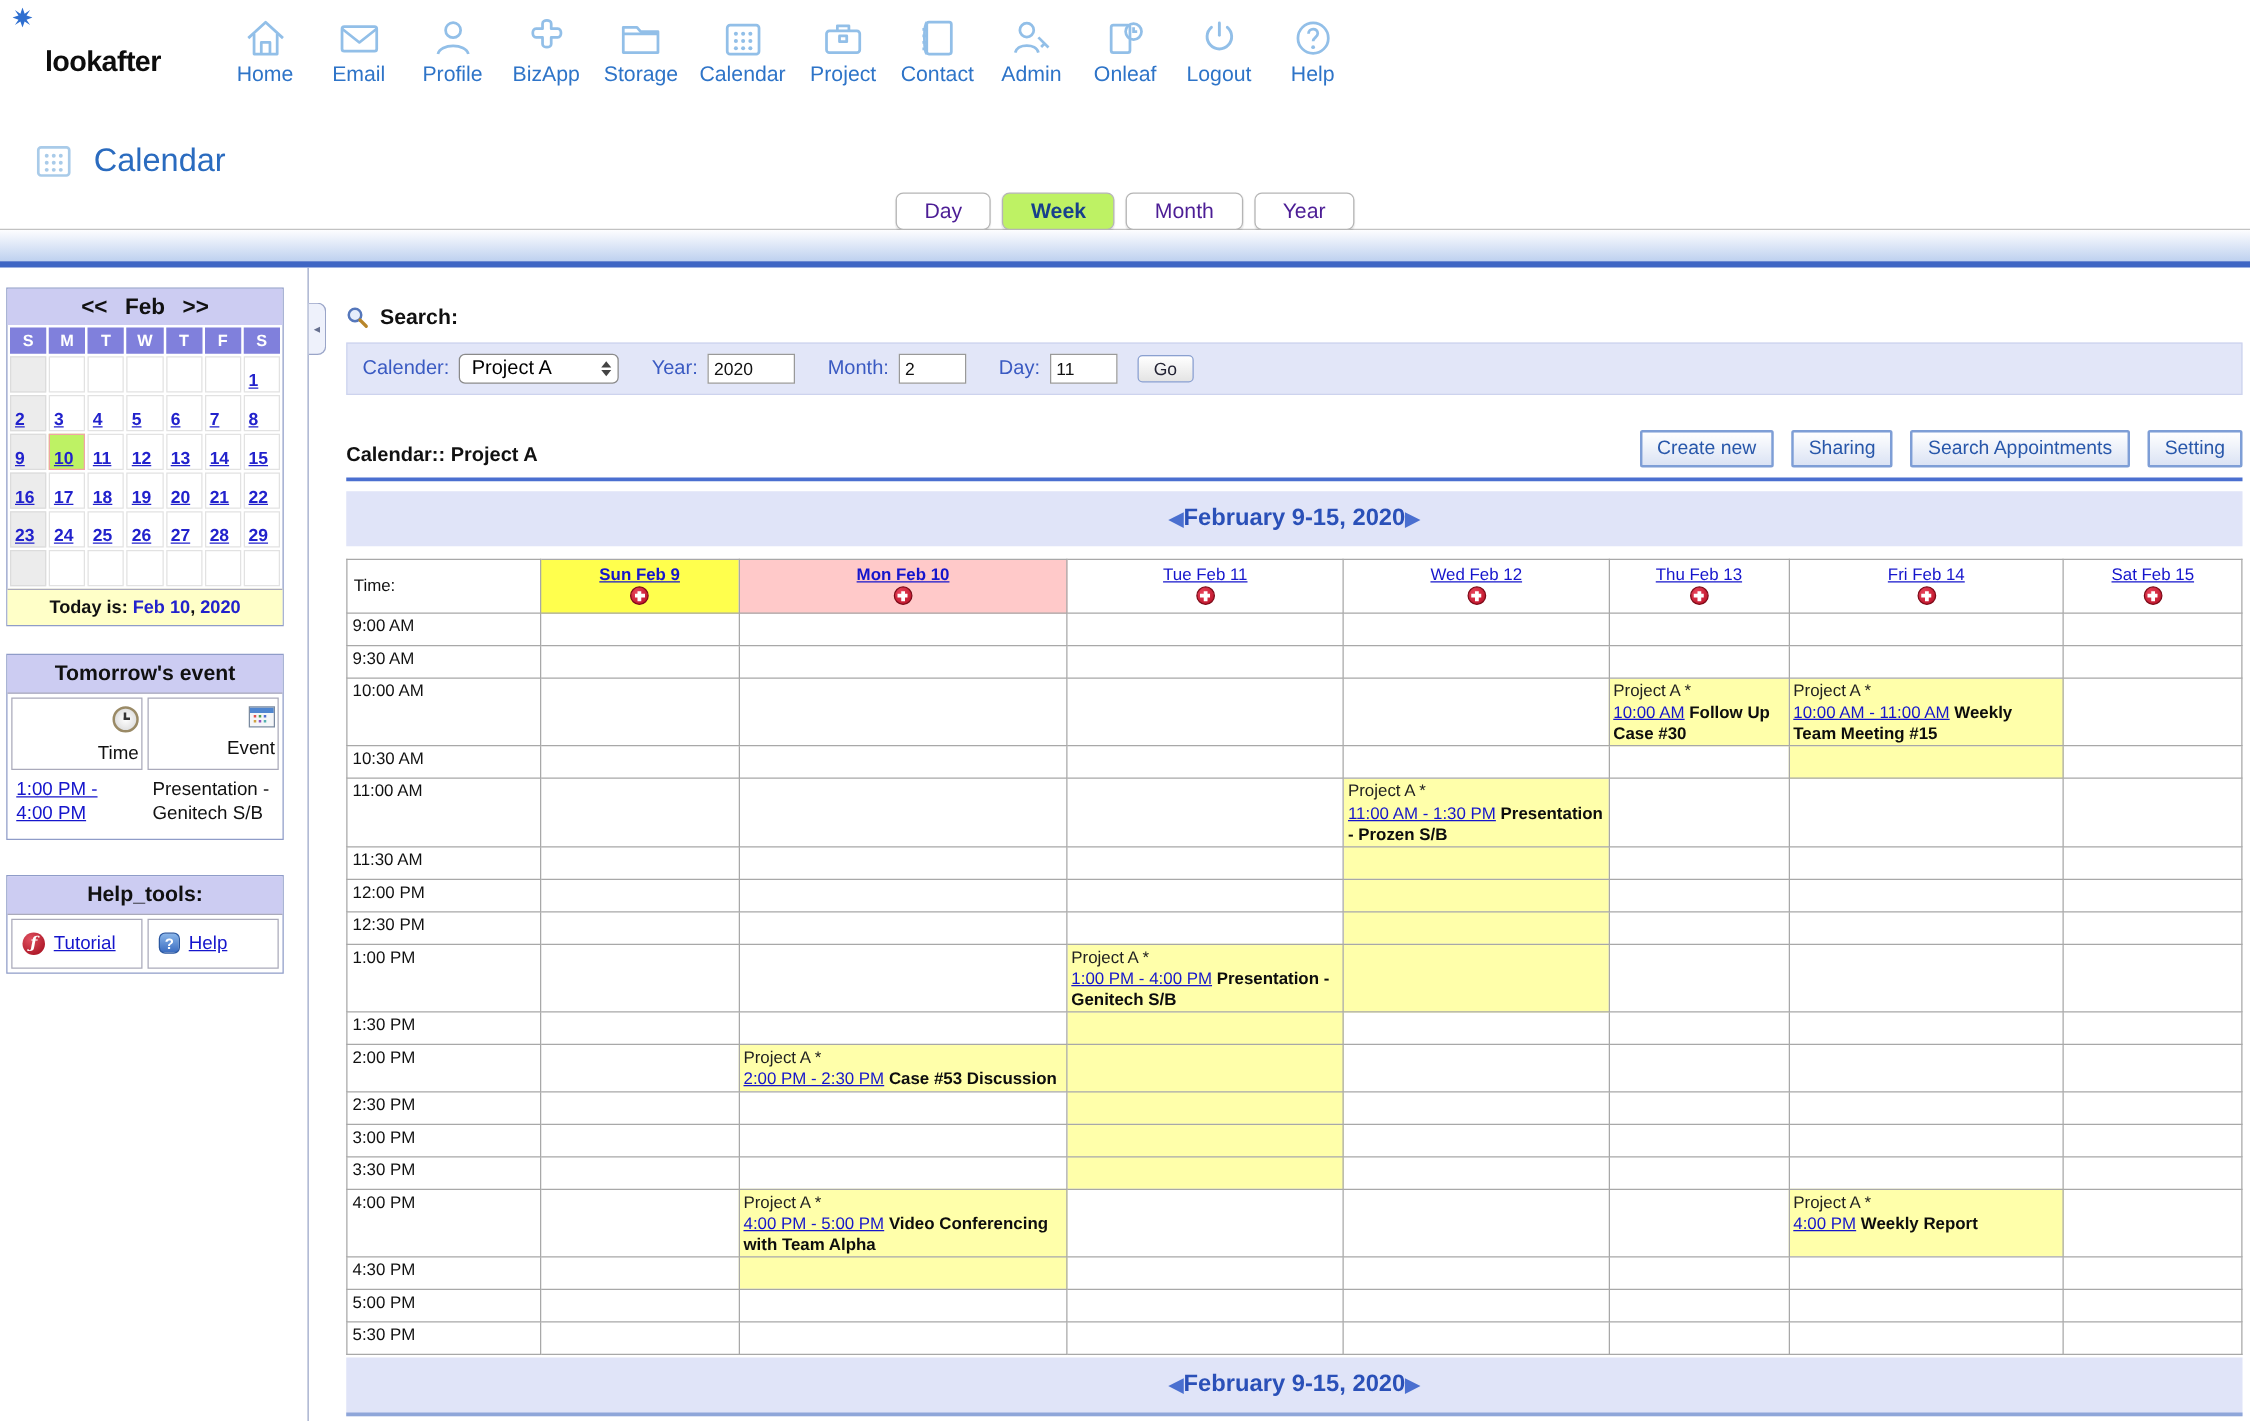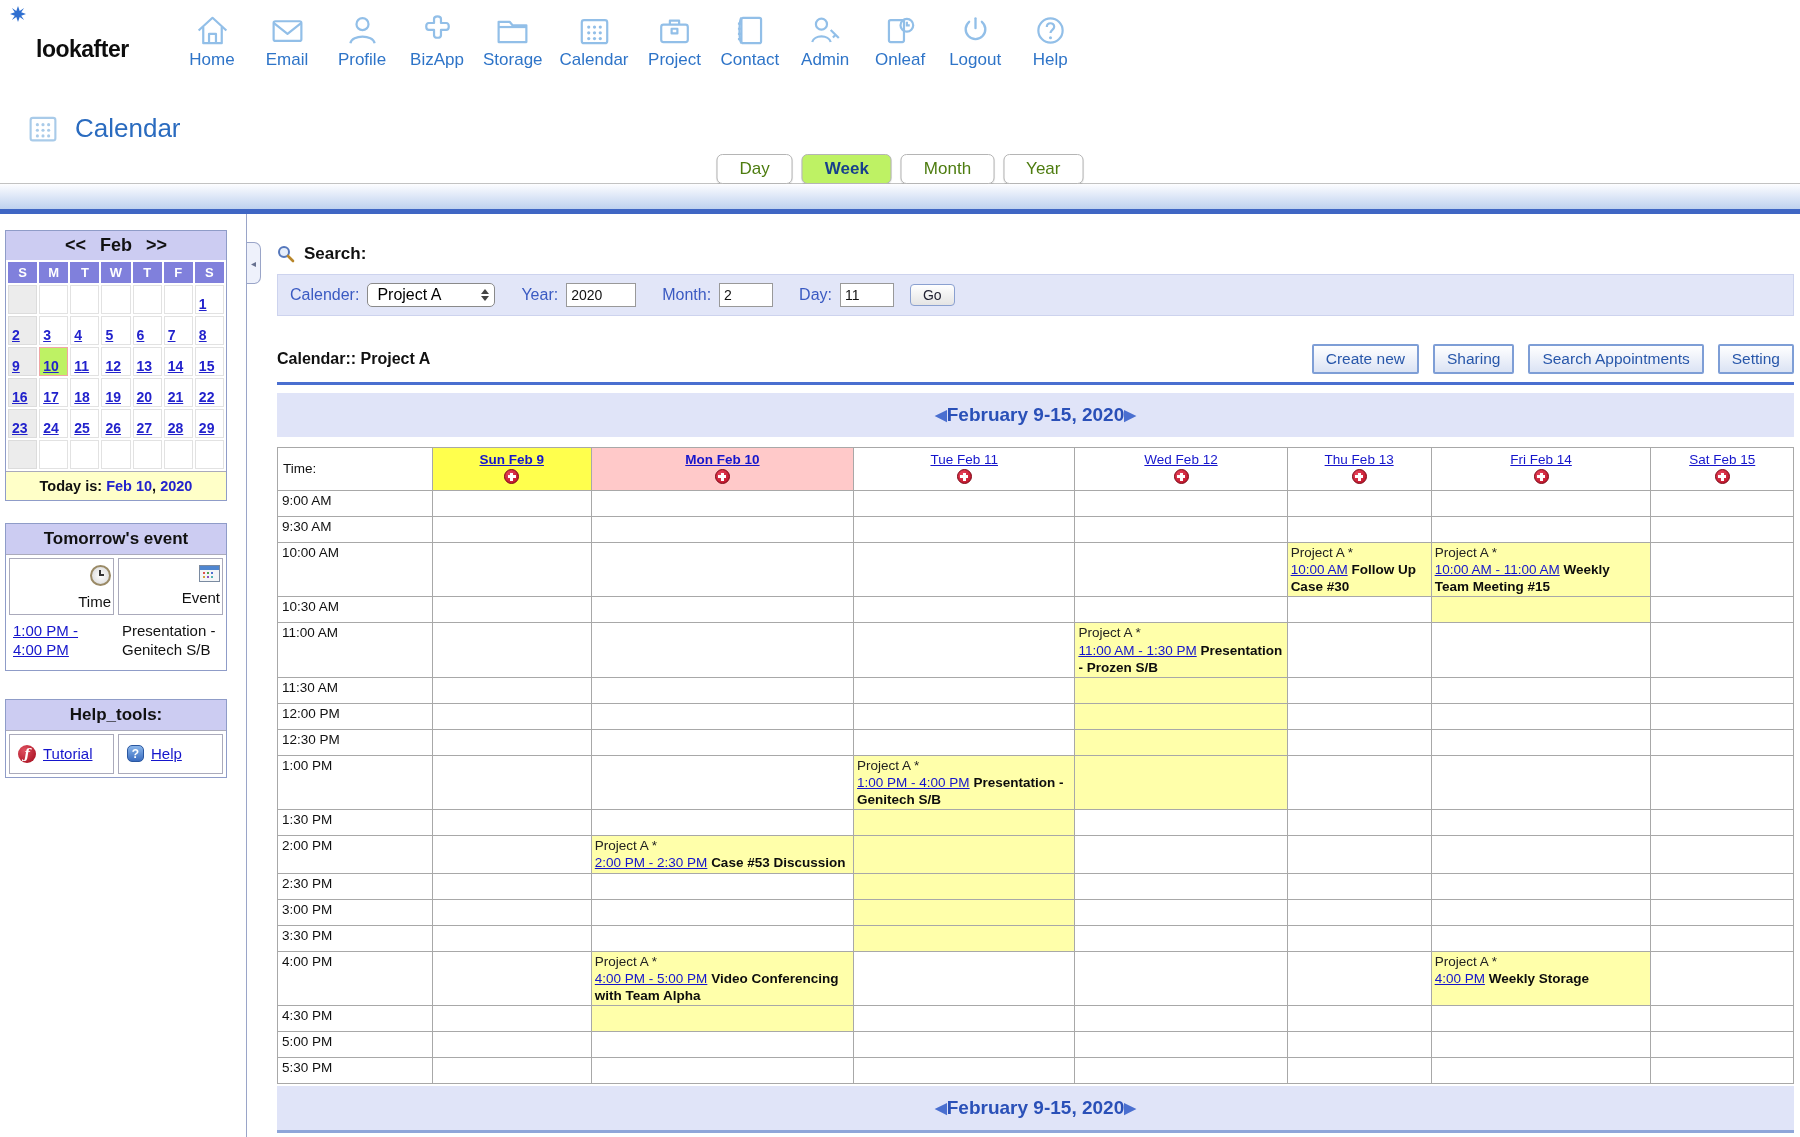--- a/index.html
+++ b/index.html
@@ -16,21 +16,21 @@
   .nav-label{font-size:17px;color:#2e74c8;}
 
   
   .title-row{position:absolute;top:110px;left:24px;display:flex;align-items:center;gap:13px;}
   .page-cal-icon{width:38px;height:36px;color:#a9cbe9;}
   .page-title{margin:0;font-size:26px;font-weight:500;color:#2a6bbf;}
 
   
   .tabs-strip{position:absolute;top:148px;left:0;right:0;height:35px;border-bottom:1px solid #c2c2c2;}
   .tabs{position:absolute;left:50%;transform:translateX(-50%);bottom:-1px;display:flex;gap:9px;}
-  .tab{border:1px solid #b5b5b5;border-radius:6px;background:#fff;color:#4d7c0f;
+  .tab{border:1px solid #b5b5b5;border-radius:6px;background:#fff;color:#4c1d95;
        font-size:17px;padding:4px 22px;cursor:pointer;font-family:inherit;box-shadow:0 1px 1px rgba(0,0,0,.08);}
   .tab.active{background:#bef264;font-weight:bold;color:#17408c;}
   .blue-band{position:absolute;top:184px;left:0;right:0;height:25px;
        background:linear-gradient(#fdfdff,#bed1ef);border-bottom:5px solid #3f66c4;}
 
   
   .content{position:absolute;top:214px;left:0;right:0;bottom:0;display:flex;align-items:flex-start;}
   .sidebar{width:247px;min-height:923px;border-right:1px solid #9aa5c8;padding:16px 0 0 5px;box-sizing:border-box;flex:0 0 247px;}
   .collapse-handle{position:absolute;left:247px;top:28px;width:13px;height:40px;background:#eef1fb;
        border:1px solid #9aa5c8;border-left:none;border-radius:0 7px 7px 0;display:flex;align-items:center;
@@ -86,21 +86,21 @@
   .mac-select{background:#fff;border:1px solid #8a8a8a;border-radius:5px;padding:2px 5px 2px 9px;width:112px;display:flex;
       align-items:center;justify-content:space-between;color:#000000;cursor:pointer;box-shadow:inset 0 1px 0 #fff;}
   .sel-arrows{display:flex;flex-direction:column;gap:2px;}
   .tri-up{width:0;height:0;border-left:4px solid transparent;border-right:4px solid transparent;border-bottom:5px solid #444;}
   .tri-down{width:0;height:0;border-left:4px solid transparent;border-right:4px solid transparent;border-top:5px solid #444;}
   .search-bar input{width:60px;height:20px;border:1px solid #999;font-size:14px;font-family:inherit;padding:1px 4px;color:#111;}
   .search-bar input.narrow{width:44px;}
   .go-btn{margin-left:16px;padding:2px 12px;border-radius:4px;border:1px solid #8aa0d0;background:linear-gradient(#fff,#e4e4e4);
       font-size:14px;color:#223;cursor:pointer;font-family:inherit;}
 
-  .toolbar-row{margin-top:28px;display:flex;align-items:center;justify-content:space-between;gap:42px;}
+  .toolbar-row{margin-top:28px;display:flex;align-items:flex-end;justify-content:space-between;gap:42px;}
   .toolbar-title{font-size:16px;font-weight:bold;}
   .toolbar-buttons{display:flex;gap:14px;}
   .tb-btn{padding:4px 12px;font-size:15.5px;color:#2857aa;border:2px solid #7e9ed6;background:linear-gradient(#ffffff,#dbe3f4);
       border-radius:2px;cursor:pointer;font-family:inherit;white-space:nowrap;}
   .blue-rule{margin-top:8px;border:none;border-top:3px solid #4a6fd0;}
 
   .week-nav{background:#e0e4f8;padding:11px 0;display:flex;align-items:center;justify-content:center;
       color:#2a50b8;font-weight:bold;font-size:19px;}
   .week-nav.top{margin-top:0;margin-bottom:10px;}
   .week-nav.bottom{margin-top:2px;border-bottom:3px solid #8fa6d9;}
@@ -674,21 +674,21 @@
             <tr>
               <td class="time-label">4:00 PM</td>
               <td class="slot"></td>
               <td class="fill">
                 <div class="ev"><span class="ev-cal">Project A *</span><br><a class="ev-time">4:00 PM - 5:00 PM</a> <b class="ev-title">Video Conferencing with Team Alpha</b></div>
               </td>
               <td class="slot"></td>
               <td class="slot"></td>
               <td class="slot"></td>
               <td class="fill">
-                <div class="ev"><span class="ev-cal">Project A *</span><br><a class="ev-time">4:00 PM</a> <b class="ev-title">Weekly Storage</b></div>
+                <div class="ev"><span class="ev-cal">Project A *</span><br><a class="ev-time">4:00 PM</a> <b class="ev-title">Weekly Report</b></div>
               </td>
               <td class="slot"></td>
             </tr>
             <tr>
               <td class="time-label">4:30 PM</td>
               <td class="slot"></td>
               <td class="fill"></td>
               <td class="slot"></td>
               <td class="slot"></td>
               <td class="slot"></td>

